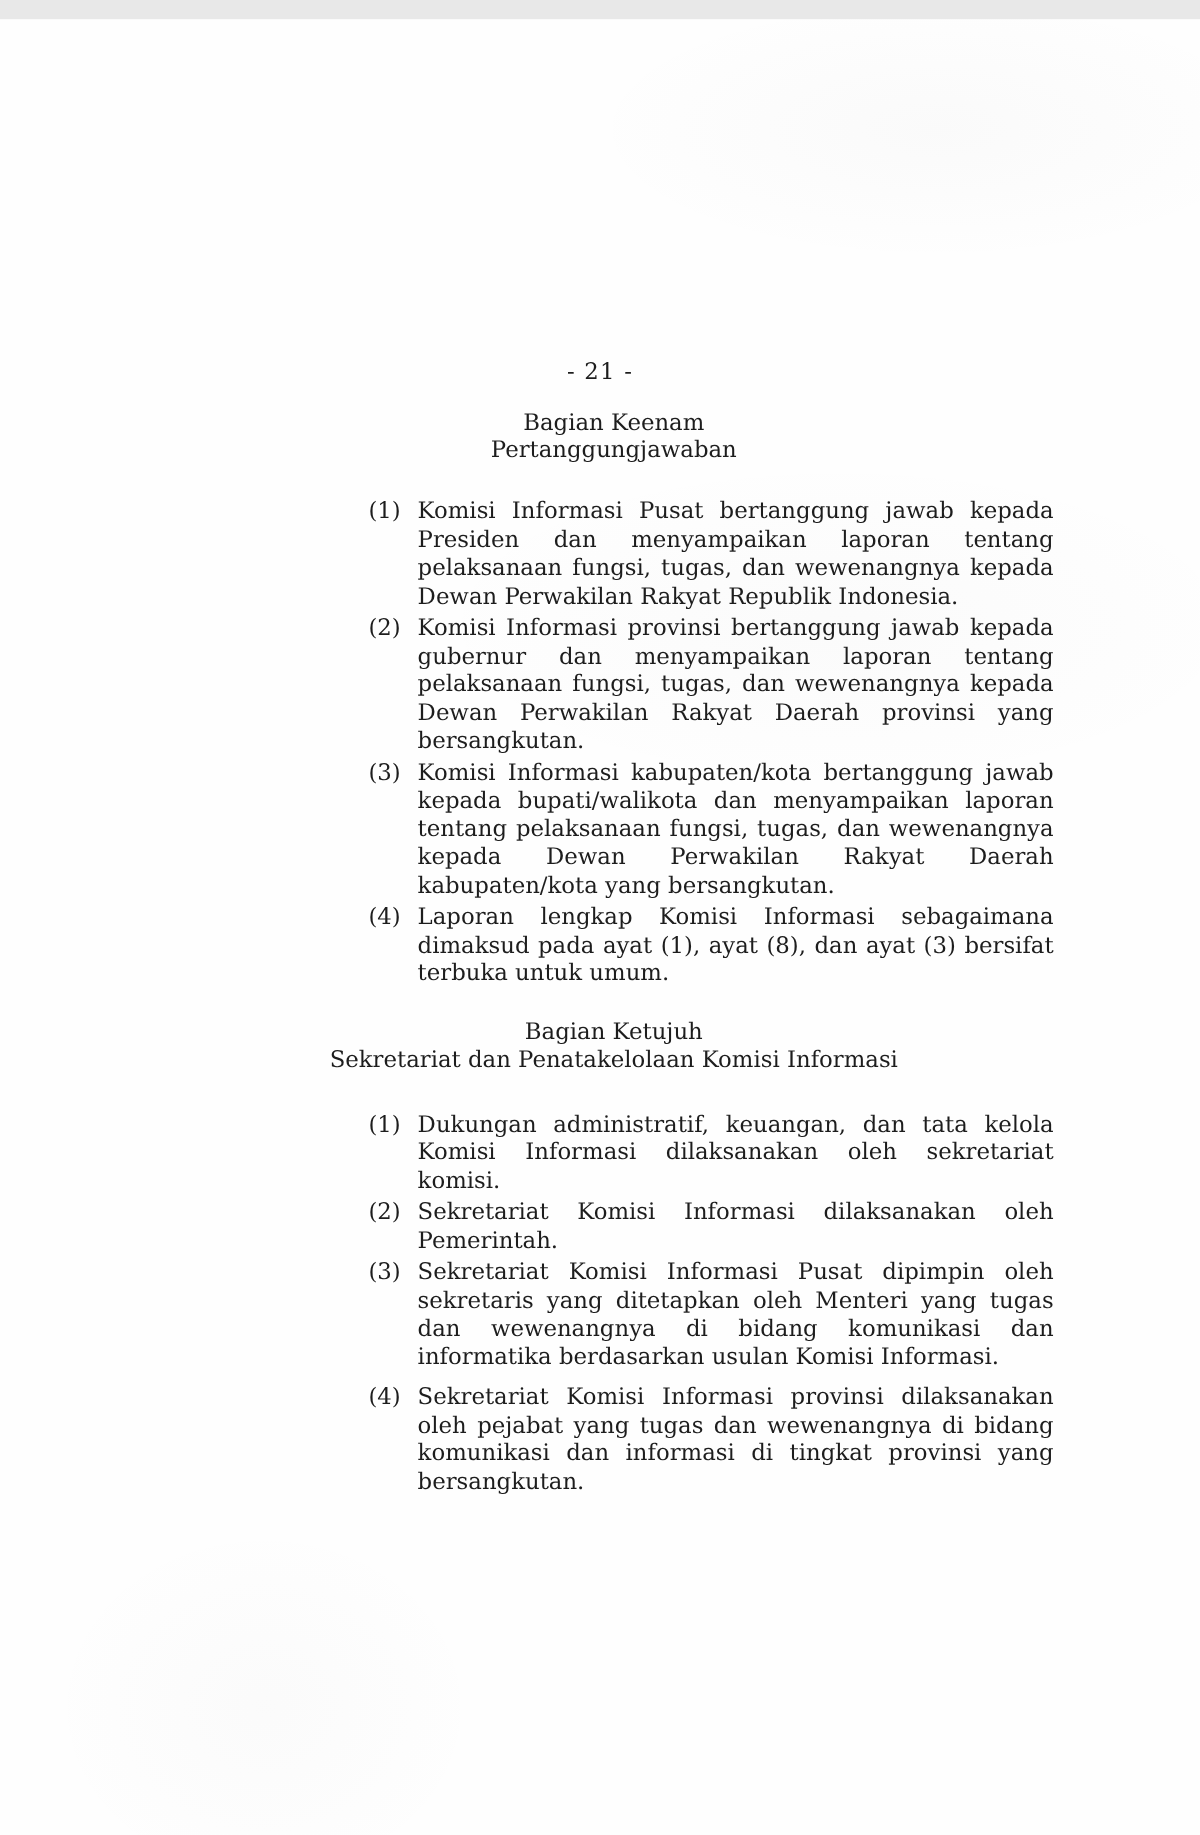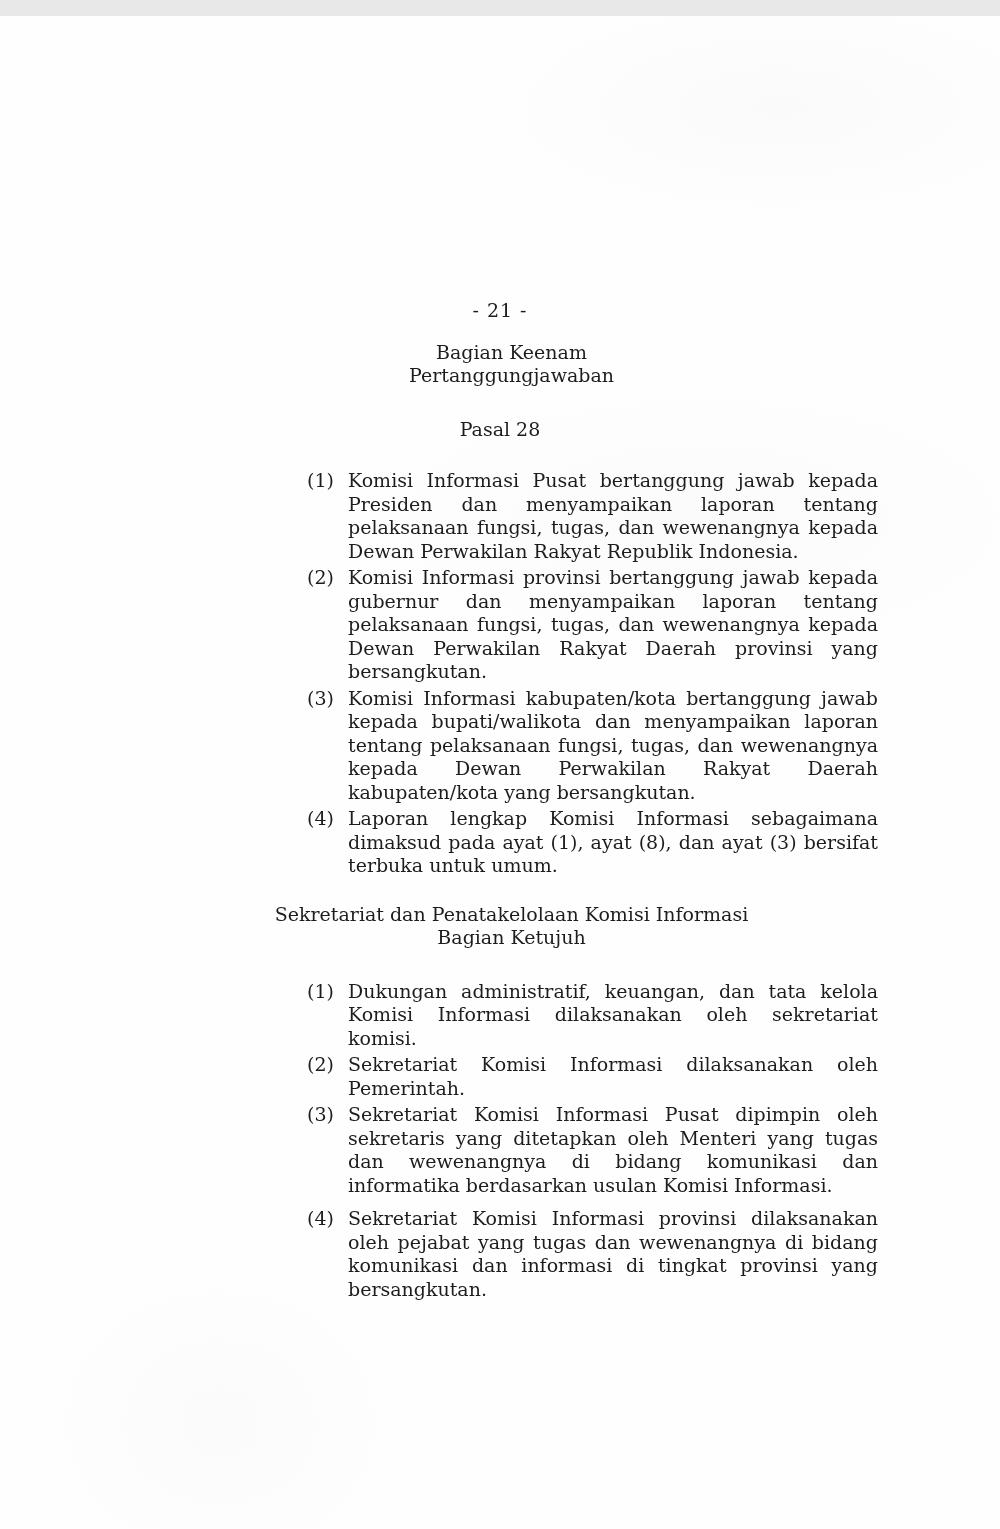--- a/index.html
+++ b/index.html
@@ -84,21 +84,20 @@
 
 <div class="page">
 
   <div class="page-number center">- 21 -</div>
 
   <div class="section-heading center">
     <div>Bagian Keenam</div>
     <div>Pertanggungjawaban</div>
   </div>
 
-  <div class="article-title center">Pasal 28</div>
 
   <div class="items">
     <div class="item">
       <span class="marker">(1)</span>
       <span class="text">Komisi Informasi Pusat bertanggung jawab kepada Presiden dan menyampaikan laporan tentang pelaksanaan fungsi, tugas, dan wewenangnya kepada Dewan Perwakilan Rakyat Republik Indonesia.</span>
     </div>
     <div class="item">
       <span class="marker">(2)</span>
       <span class="text">Komisi Informasi provinsi bertanggung jawab kepada gubernur dan menyampaikan laporan tentang pelaksanaan fungsi, tugas, dan wewenangnya kepada Dewan Perwakilan Rakyat Daerah provinsi yang bersangkutan.</span>
     </div>
@@ -106,22 +105,22 @@
       <span class="marker">(3)</span>
       <span class="text">Komisi Informasi kabupaten/kota bertanggung jawab kepada bupati/walikota dan menyampaikan laporan tentang pelaksanaan fungsi, tugas, dan wewenangnya kepada Dewan Perwakilan Rakyat Daerah kabupaten/kota yang bersangkutan.</span>
     </div>
     <div class="item">
       <span class="marker">(4)</span>
       <span class="text">Laporan lengkap Komisi Informasi sebagaimana dimaksud pada ayat (1), ayat (8), dan ayat (3) bersifat terbuka untuk umum.</span>
     </div>
   </div>
 
   <div class="section-heading second center">
+    <div>Bagian Ketujuh</div>
     <div>Sekretariat dan Penatakelolaan Komisi Informasi</div>
-    <div>Bagian Ketujuh</div>
   </div>
 
 
   <div class="items second">
     <div class="item">
       <span class="marker">(1)</span>
       <span class="text">Dukungan administratif, keuangan, dan tata kelola Komisi Informasi dilaksanakan oleh sekretariat komisi.</span>
     </div>
     <div class="item">
       <span class="marker">(2)</span>

